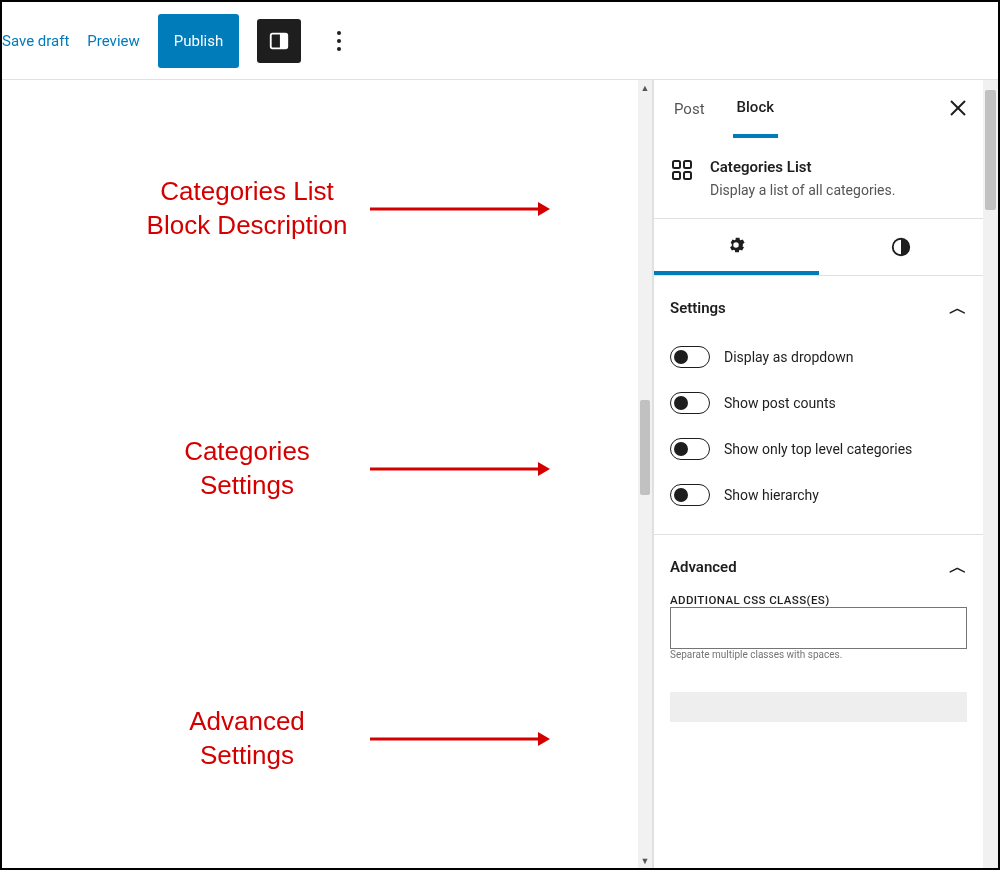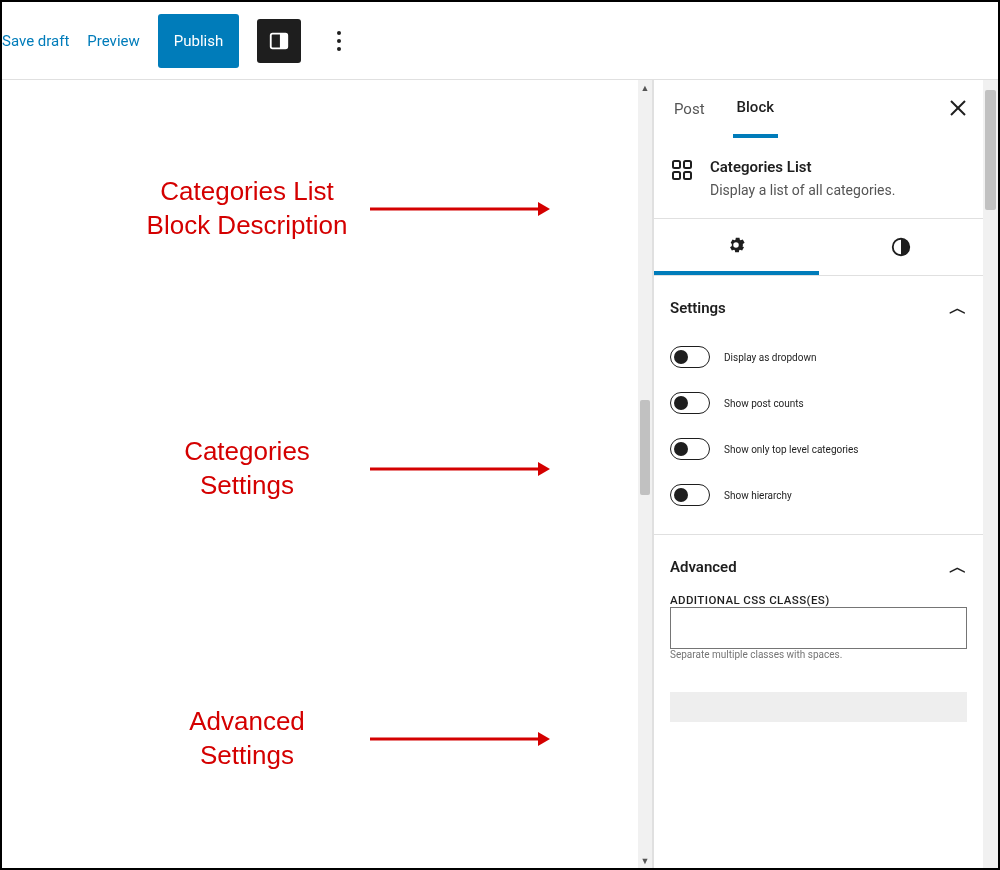--- a/index.html
+++ b/index.html
@@ -160,21 +160,21 @@
     padding:12px 0;
   }
   .toggle {
     width:40px; height:22px; border:1.5px solid #1e1e1e; border-radius:11px;
     position:relative; cursor:pointer; background:#fff;
   }
   .toggle .knob {
     width:14px; height:14px; border-radius:50%; background:#1e1e1e;
     position:absolute; top:2.5px; left:3px;
   }
-  .toggle-label { font-size:10px; color:#1e1e1e; }
+  .toggle-label { font-size:14px; color:#1e1e1e; }
 
   .adv-label {
     font-size:11.5px; letter-spacing:.4px; font-weight:500;
     text-transform:uppercase; color:#1e1e1e;
   }
   .adv-input {
     width:100%; height:42px; border:1px solid #757575;
     padding:0 10px; font-size:14px;
   }
   .adv-help { font-size:10px; color:#757575; margin-top:0; }

